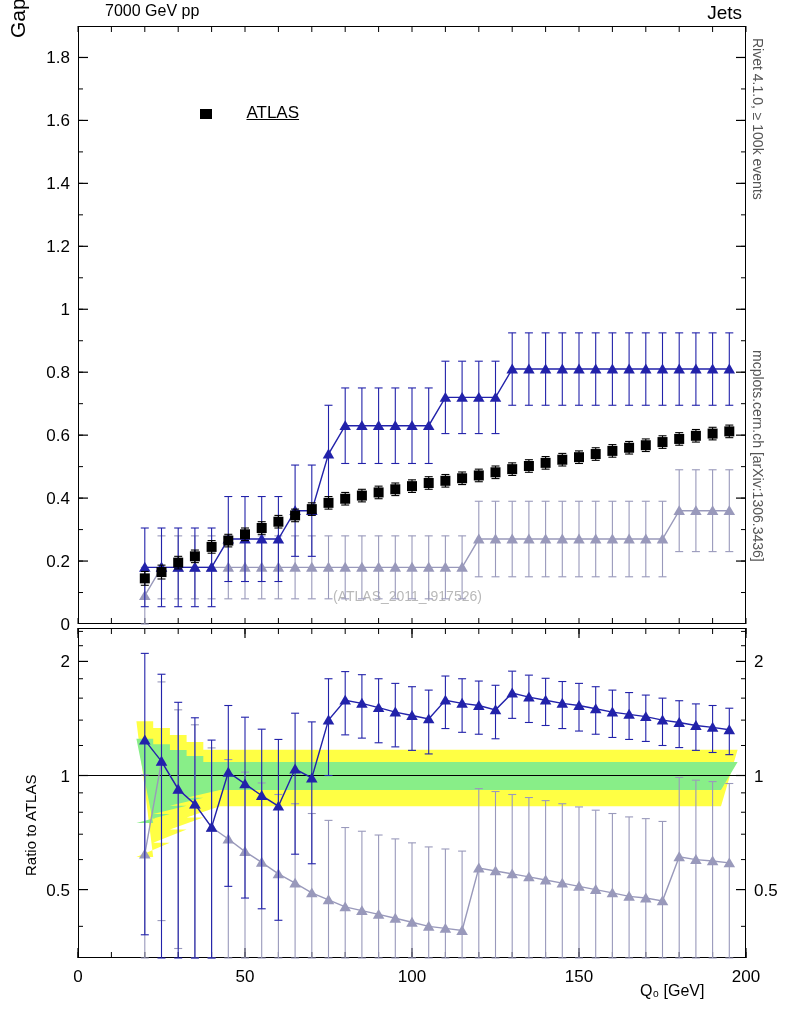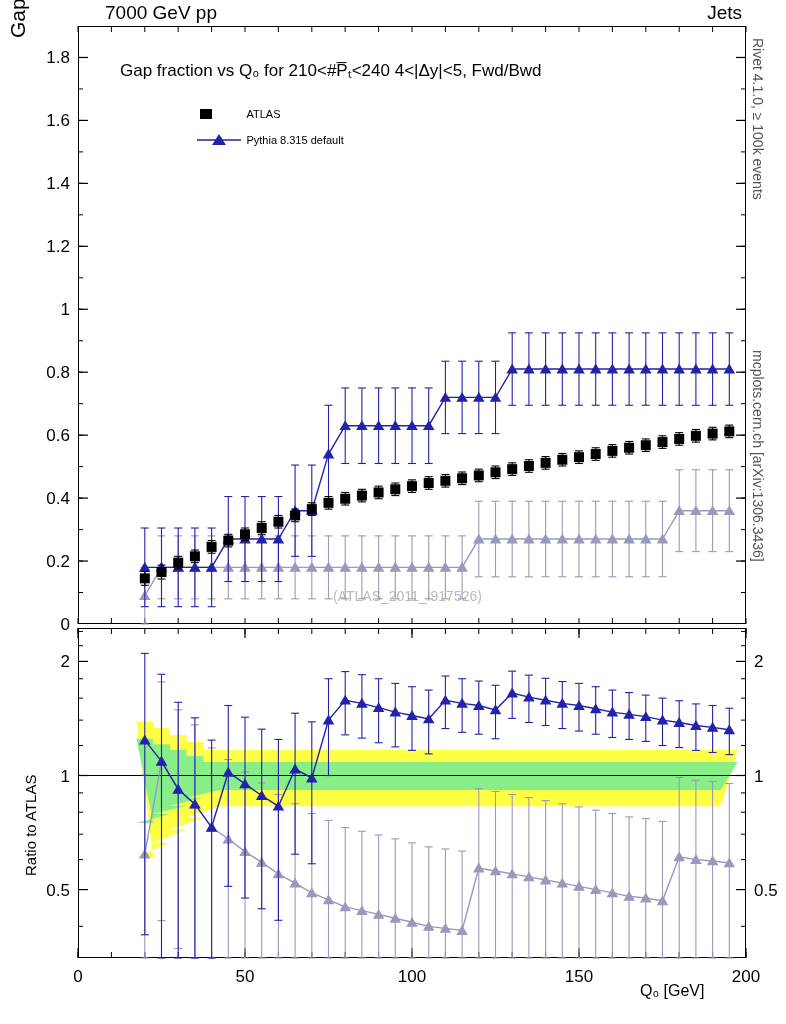--- a/index.html
+++ b/index.html
@@ -1,35 +1,35 @@
 <!DOCTYPE html>
 <html><head>
 <meta charset="utf-8">
 <style>
   html,body{margin:0;padding:0;background:#fff;}
   body{width:786px;height:1024px;font-family:"Liberation Sans",sans-serif;color:#000;}
   #root{position:relative;width:786px;height:1024px;overflow:hidden;}
   .abs{position:absolute;}
   .txt{white-space:nowrap;}
   
-  #hdr-left{left:105px;top:2px;font-size:19px;}
+  #hdr-left{left:105px;top:2px;font-size:16px;}
   #hdr-right{right:44px;top:2px;font-size:19px;margin-left:16px;}
   
   .vert{transform-origin:0 0;white-space:nowrap;}
   #rv1{left:766px;top:38px;font-size:14px;color:#555;transform:rotate(90deg);}
   #rv2{left:766px;top:350px;font-size:14px;color:#555;transform:rotate(90deg);}
   
   #frame-top{left:78px;top:26px;width:668px;height:598px;border:1.3px solid #000;box-sizing:border-box;}
   #frame-bot{left:78px;top:628px;width:668px;height:330px;border:1.3px solid #000;box-sizing:border-box;}
   .ylab{font-size:21px;}
   #ylab-top{left:6px;top:38px;transform:rotate(-90deg);transform-origin:0 0;}
   #ylab-bot{left:22px;top:876px;transform:rotate(-90deg);transform-origin:0 0;font-size:15px;}
   #title{left:120px;top:58px;font-size:17px;}
   
-  .leg-txt{font-size:11px;}
+  .leg-txt{font-size:17px;text-decoration:underline;}
   #leg{left:196px;top:100px;}
   #leg div{height:26px;line-height:26px;}
   .legmark{display:inline-block;width:46px;text-align:center;vertical-align:middle;}
   #xaxlab{left:640px;top:982px;font-size:16px;}
   #watermark{left:333px;top:588px;font-size:14px;color:#b9b9b9;}
   svg{display:block;}
 </style>
 </head>
 <body>
 
@@ -38,41 +38,31 @@
   <div class="abs txt" id="hdr-left">7000 GeV pp</div>
   <div class="abs txt" id="hdr-right">Jets</div>
 
   <div class="abs txt vert" id="rv1">Rivet 4.1.0, ≥ 100k events</div>
   <div class="abs txt vert" id="rv2">mcplots.cern.ch [arXiv:1306.3436]</div>
 
   <div class="abs txt ylab" id="ylab-top">Gap fraction</div>
   <div class="abs txt ylab" id="ylab-bot">Ratio to ATLAS</div>
   <div class="abs txt" id="xaxlab">Q₀ [GeV]</div>
 
-  <div class="abs txt" id="title">Gap fraction vs Q₀ for 210&lt;#P̅ₜ&lt;240  4&lt;|Δy|&lt;5, Fwd/Bwd</div>
 
   <div class="abs txt" id="watermark">(ATLAS_2011_I917526)</div>
 
   <div class="abs" id="leg">
     <div>
       <span class="legmark">
         <svg width="20" height="14" viewBox="0 0 20 14">
             <rect x="4" y="2" width="12" height="10" fill="#000"></rect>
           </svg>
       </span>
       <span class="leg-txt">ATLAS</span>
-    </div>
-    <div>
-      <span class="legmark">
-        <svg width="46" height="14" viewBox="0 0 46 14">
-            <line x1="1" y1="7" x2="45" y2="7" stroke="#2222aa" stroke-width="1.6"></line>
-            <polygon points="23,1 30,12 16,12" fill="#2222aa"></polygon>
-          </svg>
-      </span>
-      <span class="leg-txt">Pythia 8.315 default</span>
     </div>
   </div>
 
   <div class="abs" id="frame-top"></div>
   <div class="abs" id="frame-bot"></div>
 
   <svg class="abs" id="canvas" style="left:0;top:0" width="786" height="1024">
       <line x1="78" y1="561.0526315789474" x2="88" y2="561.0526315789474" stroke="#000" stroke-width="1.2"></line>
       <line x1="746" y1="561.0526315789474" x2="736" y2="561.0526315789474" stroke="#000" stroke-width="1.2"></line>
       <text x="70" y="567.0526315789474" font-size="17" font-family="&quot;Liberation Sans&quot;, sans-serif" text-anchor="end" fill="#000">0.2</text>

